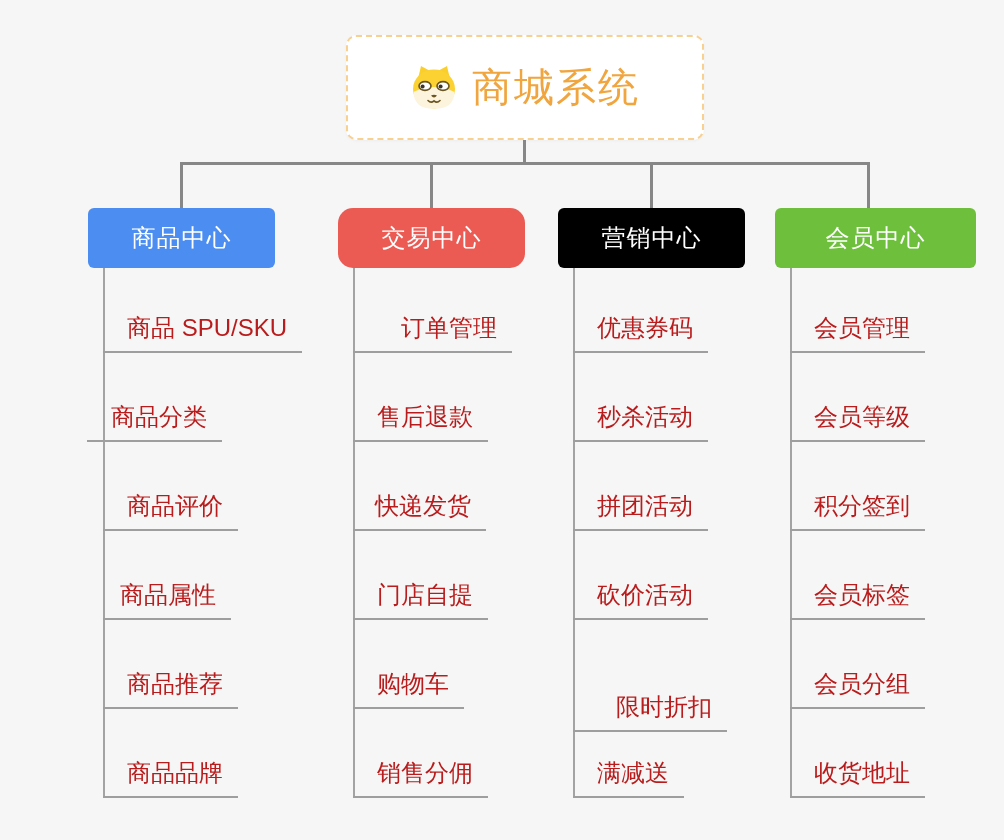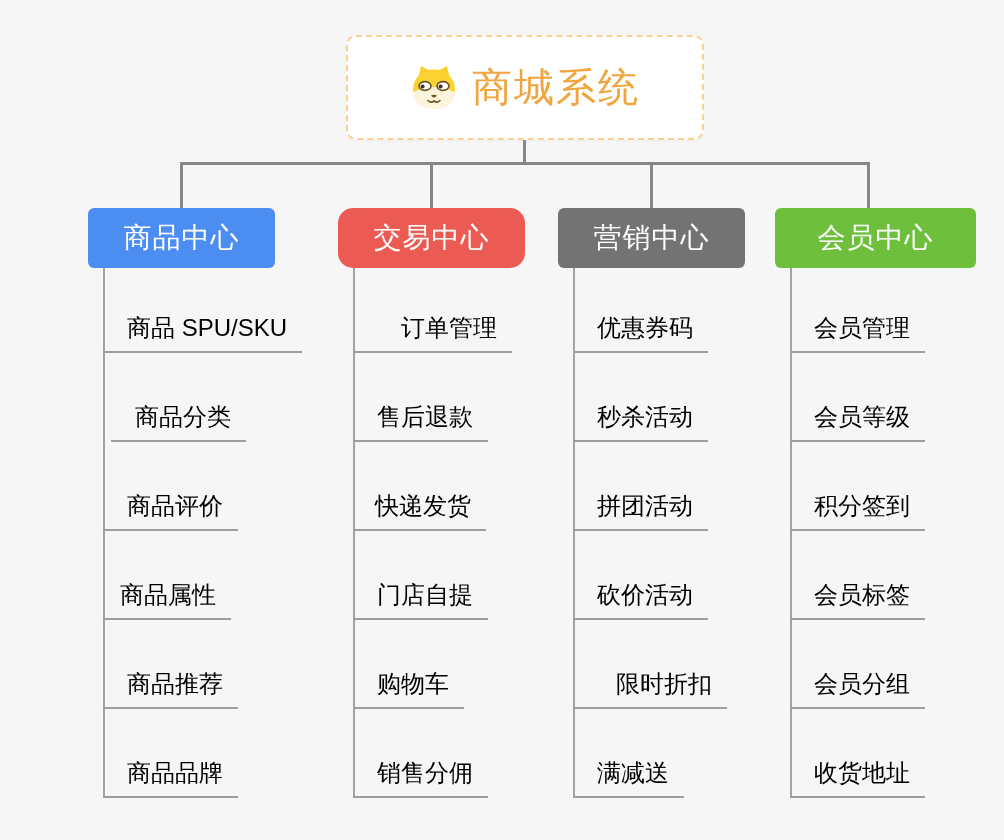--- a/index.html
+++ b/index.html
@@ -13,30 +13,30 @@
     position:absolute; left:315px; top:35px; width:358px; height:105px;
     background:#ffffff; border:2px dashed #f8d08f; border-radius:10px;
     box-sizing:border-box; display:flex; align-items:center; justify-content:center; gap:14px;
     box-shadow:0 1px 3px rgba(0,0,0,0.04); cursor:default;
   }
   .root-label { font-size:40px; letter-spacing:2px; white-space:nowrap; }
 
   
   .branch-box {
     position:absolute; top:208px; height:60px; border-radius:6px;
-    color:#ffffff; font-size:28px; letter-spacing:1px;
+    color:#ffffff; font-size:24px; letter-spacing:1px;
     display:flex; align-items:center; justify-content:center; white-space:nowrap;
   }
 
   
   .spine { position:absolute; width:2px; background:#a3a3a3; }
 
   
   .leaf {
-    position:absolute; font-size:24px; color:#000000; line-height:34px;
+    position:absolute; font-size:24px; color:#b91c1c; line-height:34px;
     padding:0 15px 6px 24px; border-bottom:2px solid #9e9e9e; white-space:nowrap;
     background:transparent;
   }
 </style>
 </head>
 <body>
 
 <div class="canvas">
 
   <div class="root-node">
@@ -66,46 +66,46 @@
   <div class="line" style="left:492px; top:140px; width:3px; height:25px;"></div>
   <div class="line" style="left:149px; top:162px; width:689px; height:3px;"></div>
 
   <div id="tree-layer">
       <div class="line" style="left: 149px; top: 162px; width: 3px; height: 49px;"></div>
       <div class="branch-box" style="left: 57px; width: 187px; background: rgb(75, 141, 240);">
         <span>商品中心</span>
       </div>
       <div class="spine" style="left: 72px; top: 268px; height: 530px;"></div>
       <div class="leaf" style="left: 72px; top: 311px;">商品 SPU/SKU</div>
-      <div class="leaf" style="left: 80px; top: 400px; font-family: Liberation Serif, serif;">商品分类</div>
+      <div class="leaf" style="left: 56px; top: 400px; font-family: Liberation Serif, serif;">商品分类</div>
       <div class="leaf" style="left: 72px; top: 489px;">商品评价</div>
       <div class="leaf" style="left: 72px; top: 578px; padding-left: 17px;">商品属性</div>
       <div class="leaf" style="left: 72px; top: 667px;">商品推荐</div>
       <div class="leaf" style="left: 72px; top: 756px;">商品品牌</div>
       <div class="line" style="left: 399px; top: 162px; width: 3px; height: 49px;"></div>
       <div class="branch-box" style="left: 307px; width: 187px; background: rgb(236, 91, 83); border-radius: 15px;">
         <span>交易中心</span>
       </div>
       <div class="spine" style="left: 322px; top: 268px; height: 530px;"></div>
       <div class="leaf" style="left: 322px; top: 311px; padding-left: 48px;">订单管理</div>
       <div class="leaf" style="left: 322px; top: 400px;">售后退款</div>
       <div class="leaf" style="left: 322px; top: 489px; padding-left: 22px;">快递发货</div>
       <div class="leaf" style="left: 322px; top: 578px;">门店自提</div>
       <div class="leaf" style="left: 322px; top: 667px;">购物车</div>
       <div class="leaf" style="left: 322px; top: 756px;">销售分佣</div>
       <div class="line" style="left: 619px; top: 162px; width: 3px; height: 49px;"></div>
-      <div class="branch-box" style="left: 527px; width: 187px; background: #737373;">
+      <div class="branch-box" style="left: 527px; width: 187px; background: #000000;">
         <span>营销中心</span>
       </div>
       <div class="spine" style="left: 542px; top: 268px; height: 530px;"></div>
       <div class="leaf" style="left: 542px; top: 311px;">优惠券码</div>
       <div class="leaf" style="left: 542px; top: 400px;">秒杀活动</div>
       <div class="leaf" style="left: 542px; top: 489px;">拼团活动</div>
       <div class="leaf" style="left: 542px; top: 578px;">砍价活动</div>
-      <div class="leaf" style="left: 542px; top: 667px; padding-left: 43px;">限时折扣</div>
+      <div class="leaf" style="left: 542px; top: 690px; padding-left: 43px;">限时折扣</div>
       <div class="leaf" style="left: 542px; top: 756px;">满减送</div>
       <div class="line" style="left: 836px; top: 162px; width: 3px; height: 49px;"></div>
       <div class="branch-box" style="left: 744px; width: 201px; background: rgb(110, 192, 60);">
         <span>会员中心</span>
       </div>
       <div class="spine" style="left: 759px; top: 268px; height: 530px;"></div>
       <div class="leaf" style="left: 759px; top: 311px;">会员管理</div>
       <div class="leaf" style="left: 759px; top: 400px;">会员等级</div>
       <div class="leaf" style="left: 759px; top: 489px; text-align: right;">积分签到</div>
       <div class="leaf" style="left: 759px; top: 578px;">会员标签</div>

